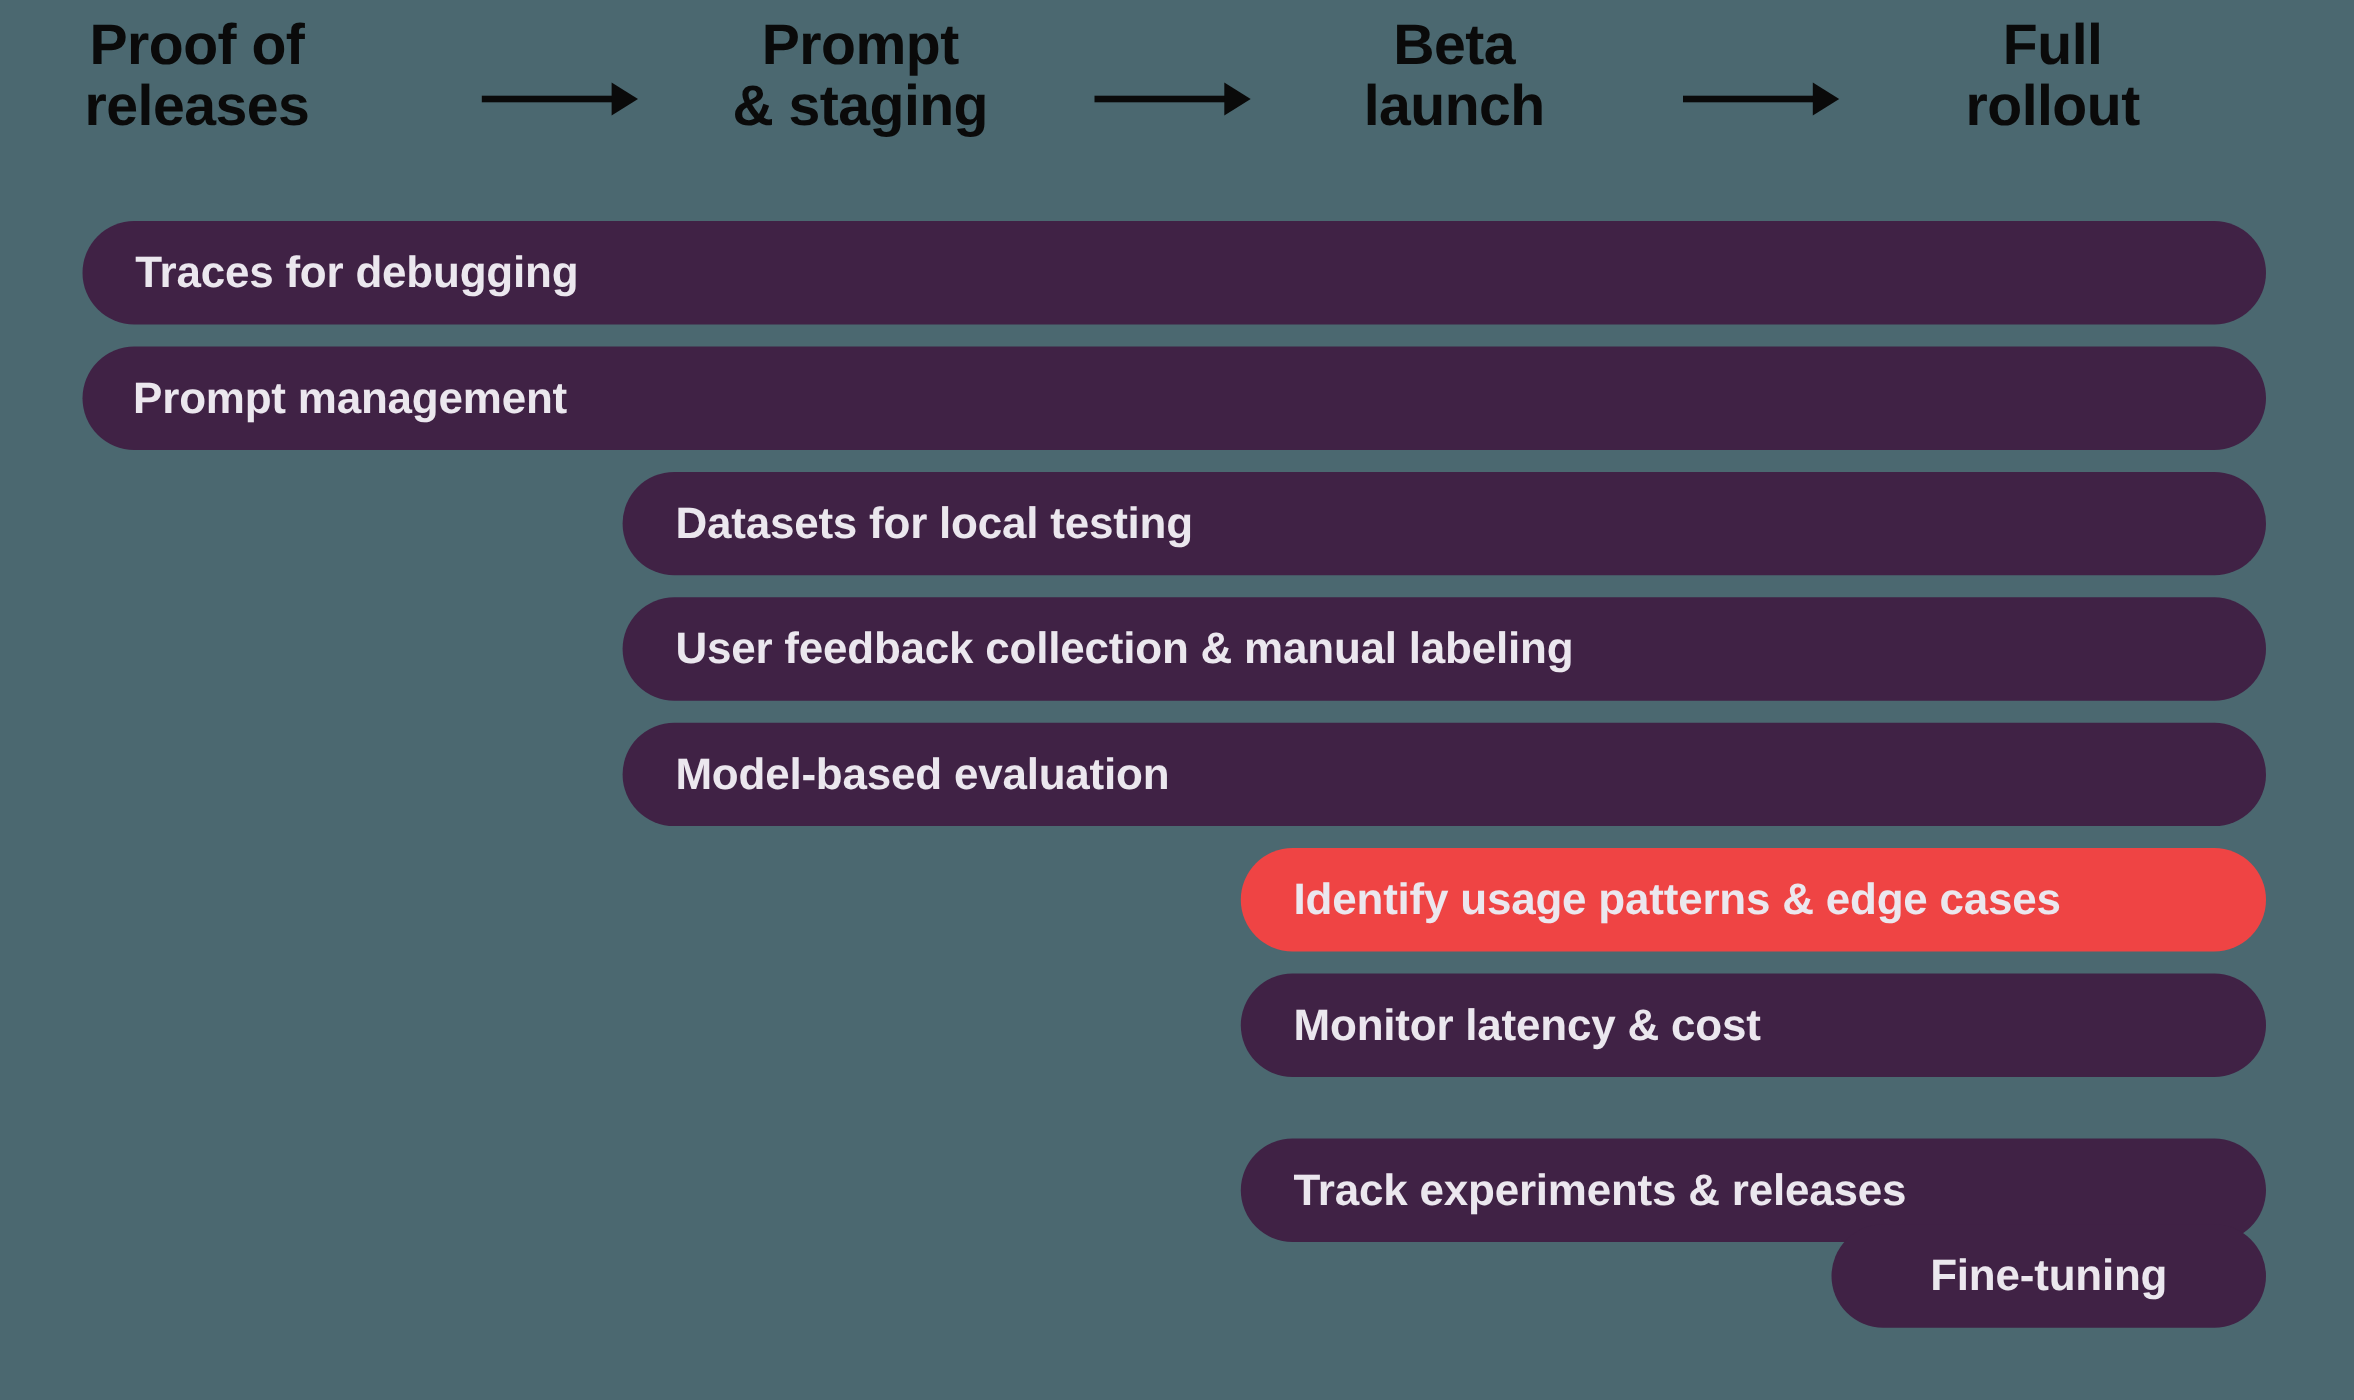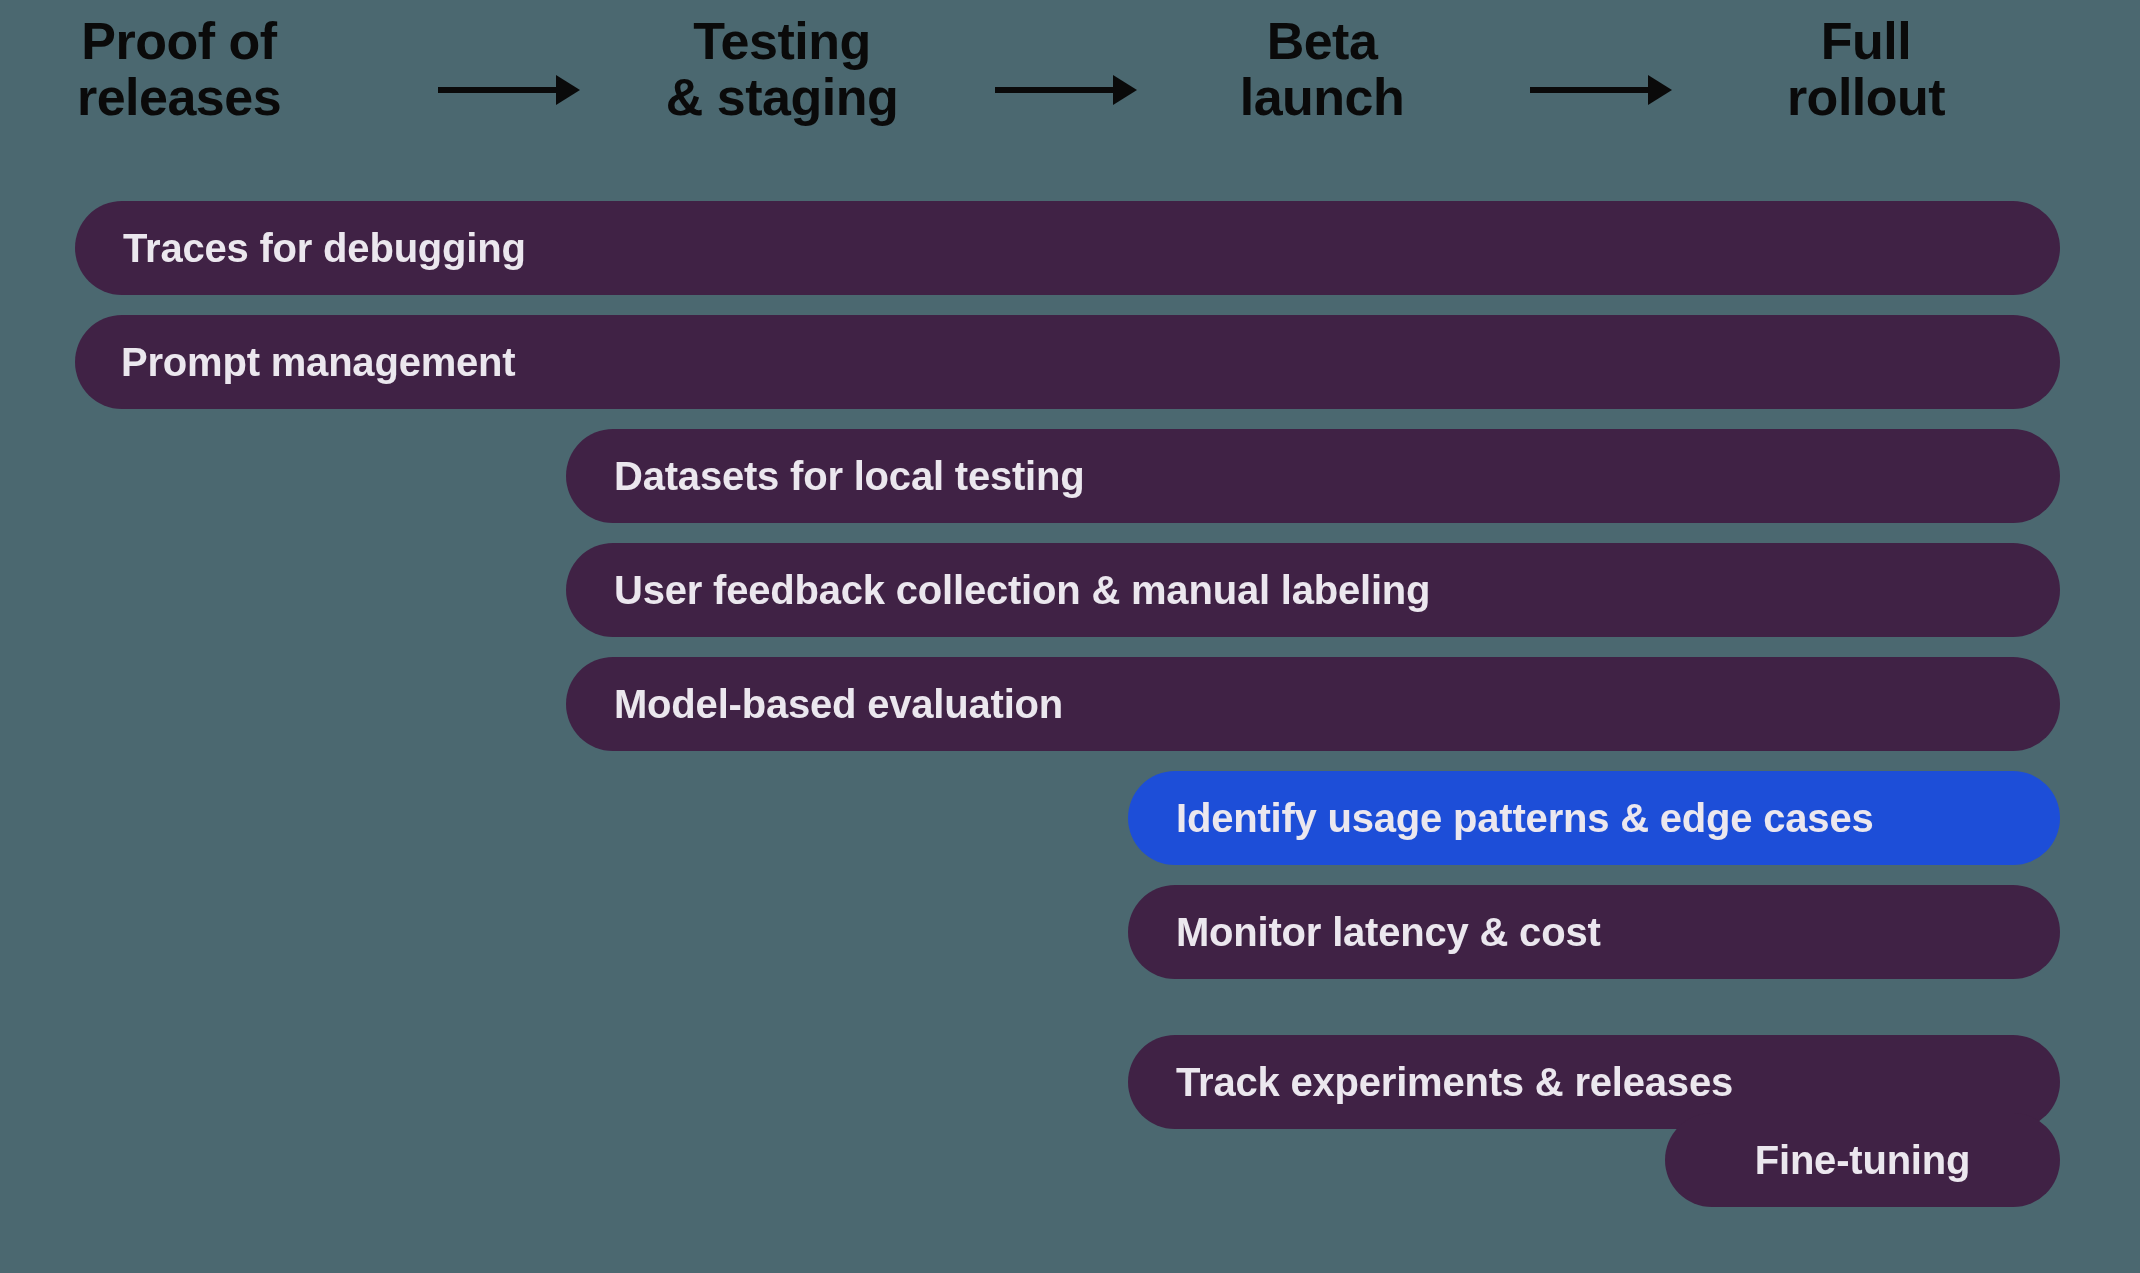--- a/index.html
+++ b/index.html
@@ -99,21 +99,21 @@
     padding: 0 40px;
   }
 </style>
 </head>
 <body>
 
 <div id="canvas">
 
   <div class="phase-header-row">
       <div class="phase-label" style="left: -1px; width: 360px;"><span class="line">Proof of</span><span class="line">releases</span></div>
-      <div class="phase-label" style="left: 582px; width: 400px;"><span class="line">Testing</span><span class="line">&amp; staging</span></div>
+      <div class="phase-label" style="left: 582px; width: 400px;"><span class="line">Prompt</span><span class="line">&amp; staging</span></div>
       <div class="phase-label" style="left: 1142px; width: 360px;"><span class="line">Beta</span><span class="line">launch</span></div>
       <div class="phase-label" style="left: 1686px; width: 360px;"><span class="line">Full</span><span class="line">rollout</span></div>
       <div class="phase-arrow" style="left: 438px; width: 142px;">
         <div class="shaft"></div>
         <div class="head"></div>
       </div>
       <div class="phase-arrow" style="left: 995px; width: 142px;">
         <div class="shaft"></div>
         <div class="head"></div>
       </div>
@@ -132,21 +132,21 @@
       </div>
       <div class="capability-bar align-left" style="left: 566px; width: 1494px; top: 429px; height: 94px; border-radius: 47px; background: rgb(64, 34, 69);">
         <span class="bar-label" style="color: rgb(235, 231, 238);">Datasets for local testing</span>
       </div>
       <div class="capability-bar align-left" style="left: 566px; width: 1494px; top: 543px; height: 94px; border-radius: 47px; background: rgb(64, 34, 69); text-align: right;">
         <span class="bar-label" style="color: rgb(235, 231, 238);">User feedback collection &amp; manual labeling</span>
       </div>
       <div class="capability-bar align-left" style="left: 566px; width: 1494px; top: 657px; height: 94px; border-radius: 47px; background: rgb(64, 34, 69);">
         <span class="bar-label" style="color: rgb(235, 231, 238);">Model-based evaluation</span>
       </div>
-      <div class="capability-bar align-left" style="left: 1128px; width: 932px; top: 771px; height: 94px; border-radius: 47px; background: #1d4ed8;">
+      <div class="capability-bar align-left" style="left: 1128px; width: 932px; top: 771px; height: 94px; border-radius: 47px; background: #ef4444;">
         <span class="bar-label" style="color: rgb(235, 231, 238);">Identify usage patterns &amp; edge cases</span>
       </div>
       <div class="capability-bar align-left" style="left: 1128px; width: 932px; top: 885px; height: 94px; border-radius: 47px; background: rgb(64, 34, 69);">
         <span class="bar-label" style="color: rgb(235, 231, 238);">Monitor latency &amp; cost</span>
       </div>
       <div class="capability-bar align-left" style="left: 1128px; width: 932px; top: 999px; height: 94px; border-radius: 47px; background: rgb(64, 34, 69); margin-top: 36px;">
         <span class="bar-label" style="color: rgb(235, 231, 238);">Track experiments &amp; releases</span>
       </div>
       <div class="capability-bar align-center" style="left: 1665px; width: 395px; top: 1113px; height: 94px; border-radius: 47px; background: rgb(64, 34, 69);">
         <span class="bar-label" style="color: rgb(235, 231, 238);">Fine-tuning</span>

